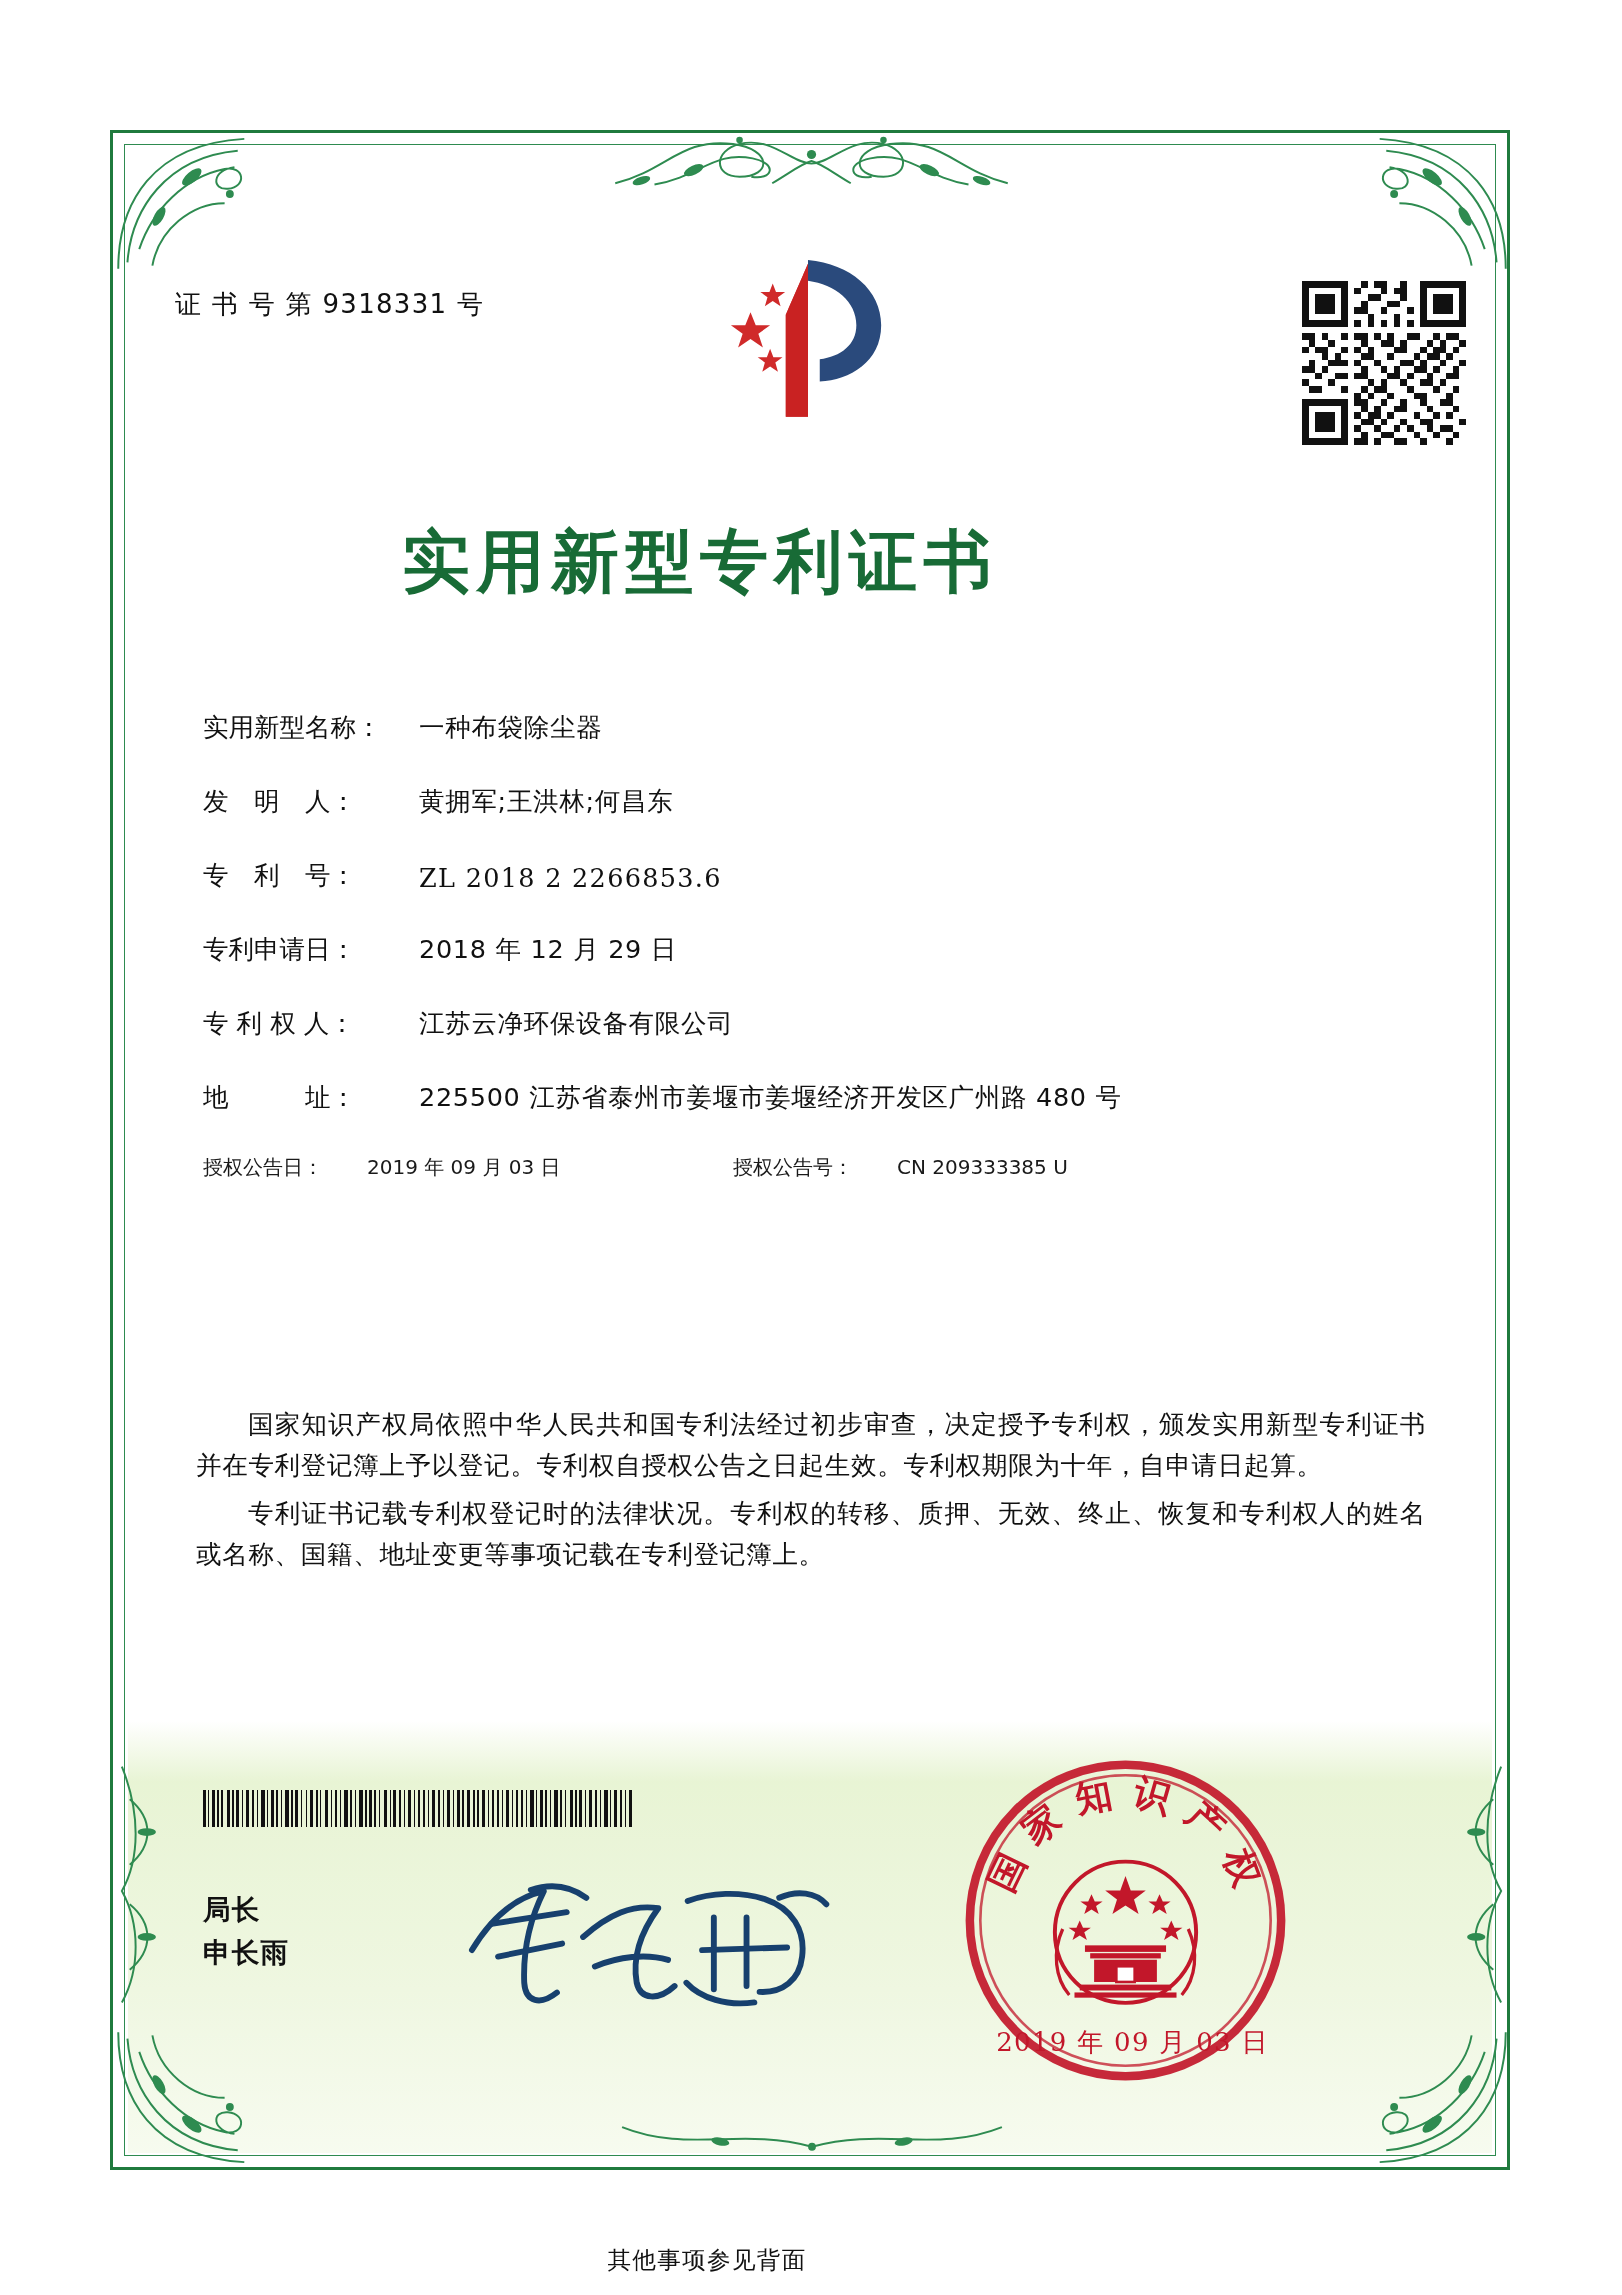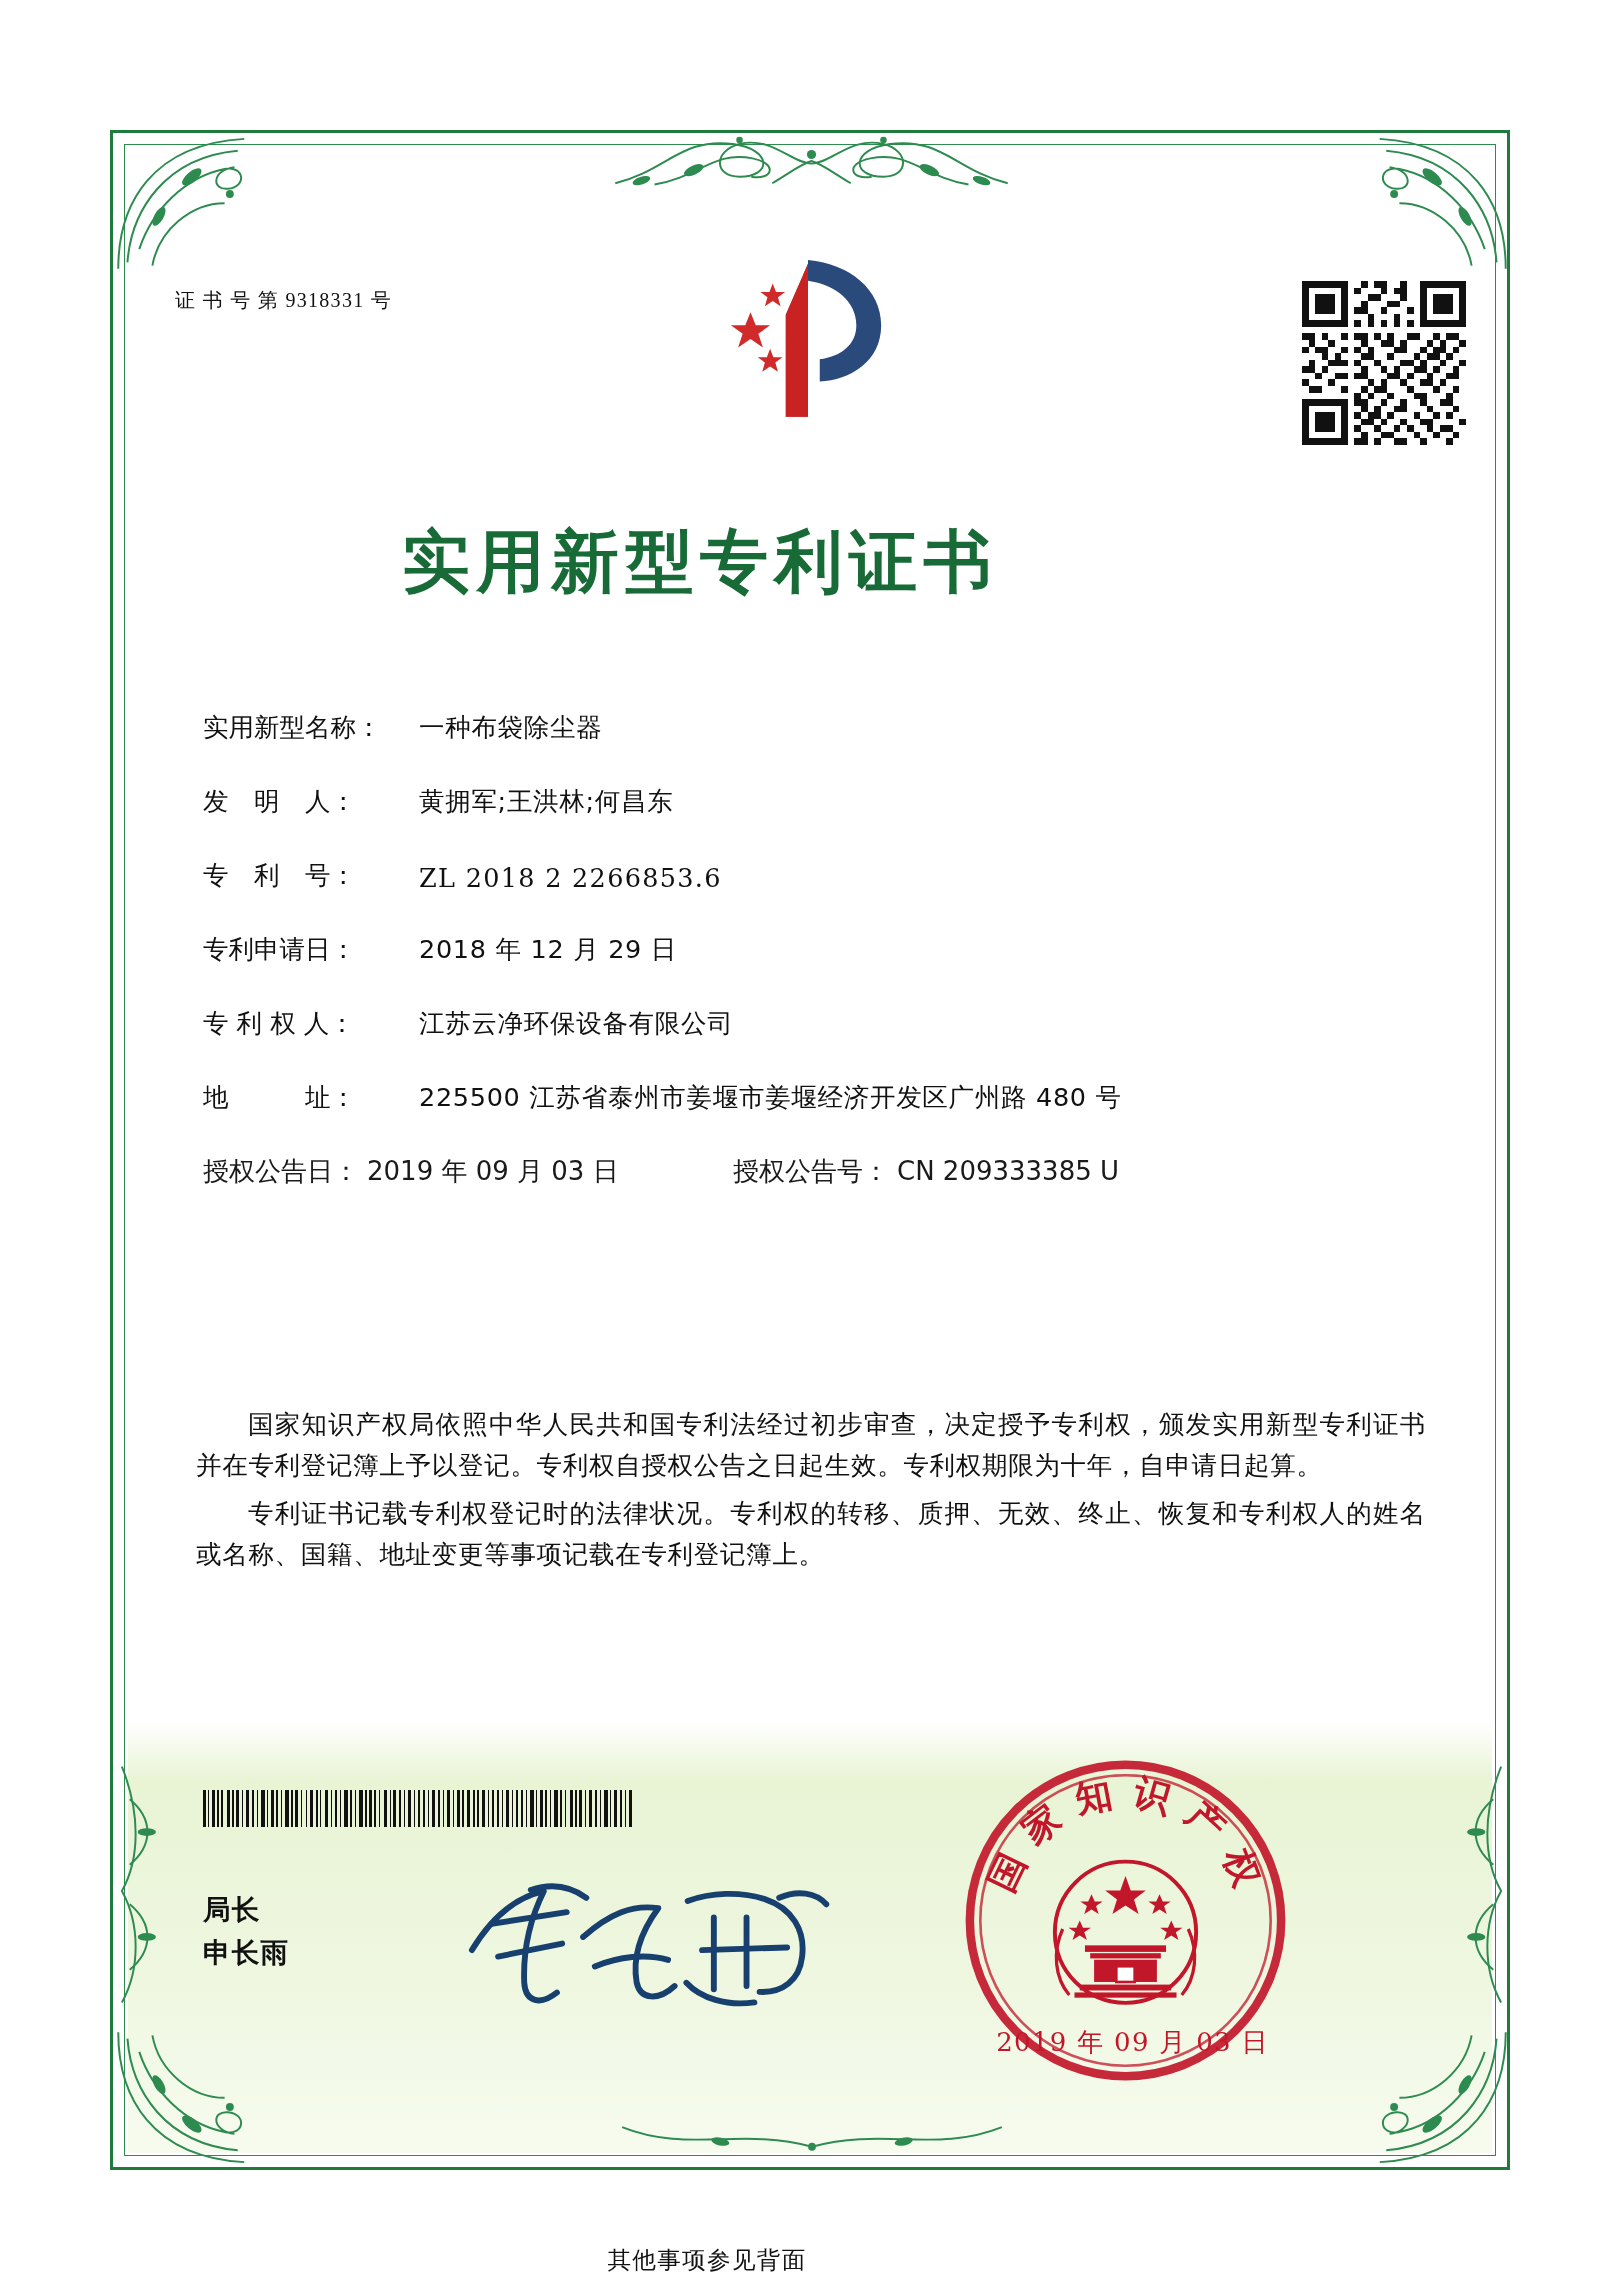--- a/index.html
+++ b/index.html
@@ -56,25 +56,24 @@
 
   
   .orn { position: absolute; pointer-events: none; }
   .orn svg { display: block; }
 
   
   .cert-no {
     position: absolute;
     left: 175px;
     top: 287px;
-    font-size: 20px;
+    font-size: 26px;
     letter-spacing: 1.3px;
     color: #111;
     white-space: nowrap;
-    font-family: Liberation Serif, serif;
   }
 
   .emblem {
     position: absolute;
     left: 710px;
     top: 252px;
     width: 196px;
     height: 170px;
   }
 
@@ -124,21 +123,21 @@
     letter-spacing: 0.7px;
   }
   .fv.mono {
     font-family: "DejaVu Serif", "Liberation Serif", serif;
     letter-spacing: 1.3px;
   }
 
   .row-dual {
     display: flex;
     align-items: baseline;
-    font-size: 26px;
+    font-size: 20px;
     margin-bottom: 19.6px;
     white-space: nowrap;
   }
   .row-dual .d1-l { width: 164px; flex: 0 0 164px; }
   .row-dual .d1-v { width: 366px; flex: 0 0 366px; }
   .row-dual .d2-l { width: 164px; flex: 0 0 164px; }
   .row-dual .d2-v { flex: 1 1 auto; }
 
   
   .paras {

